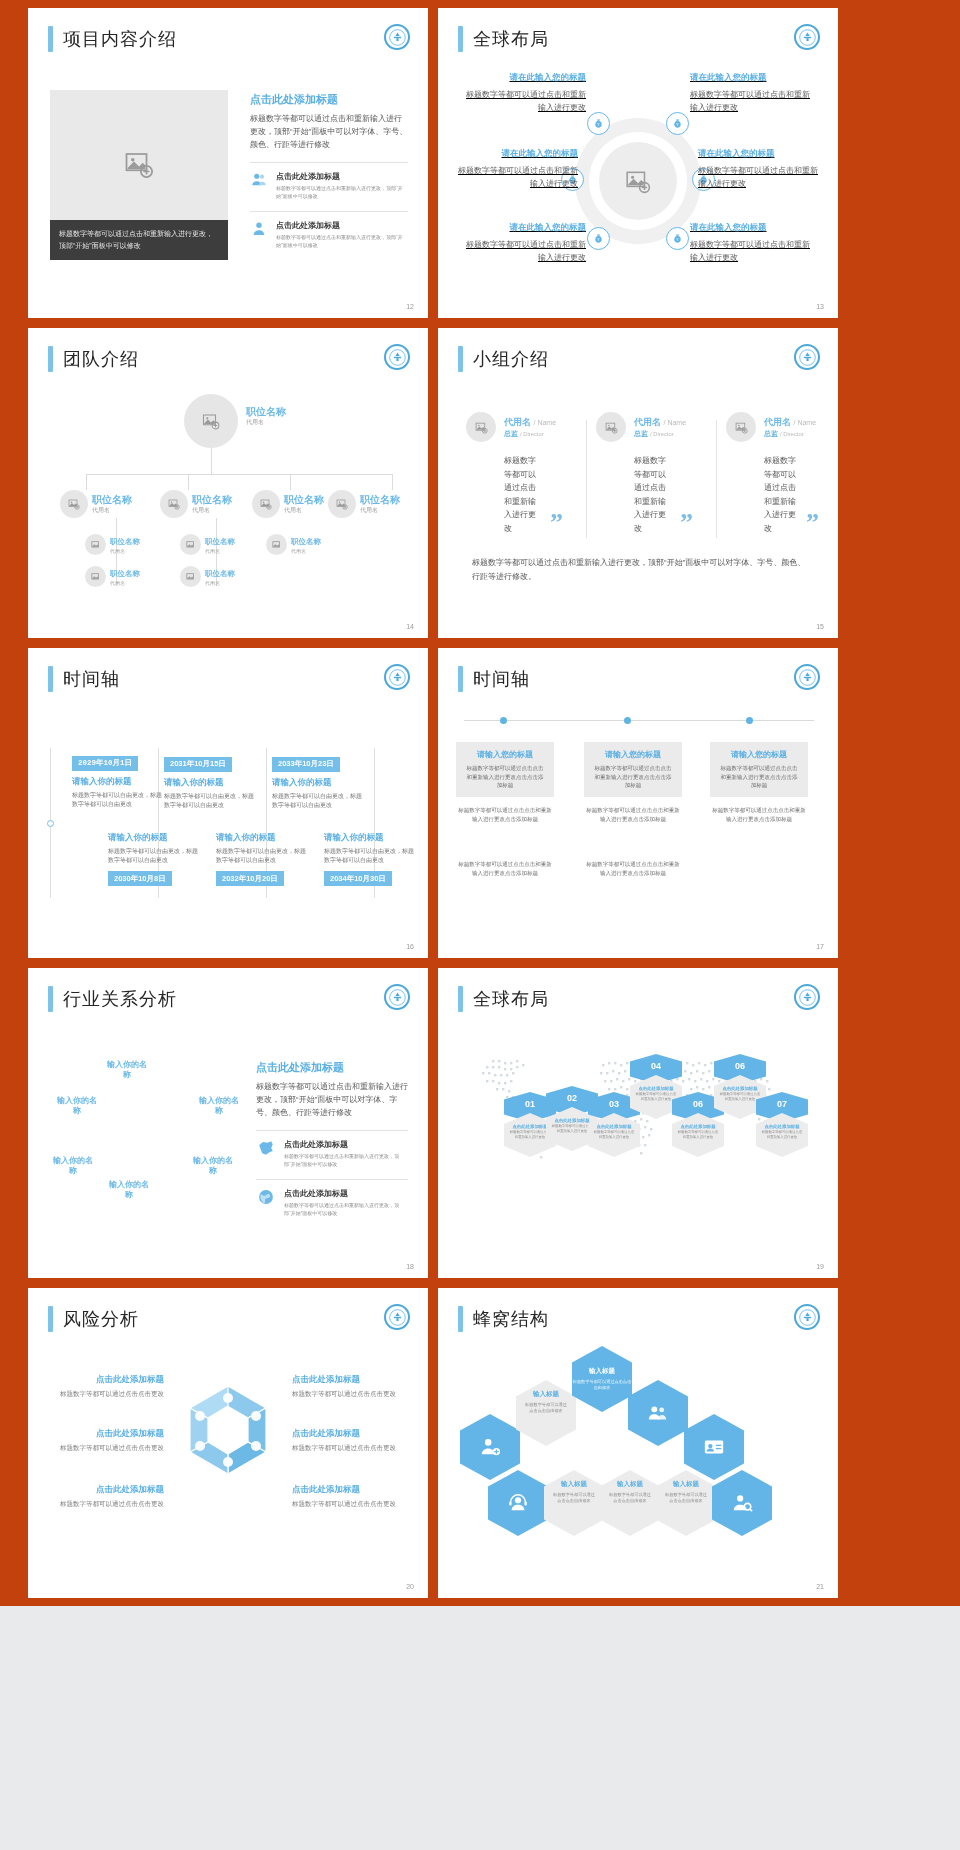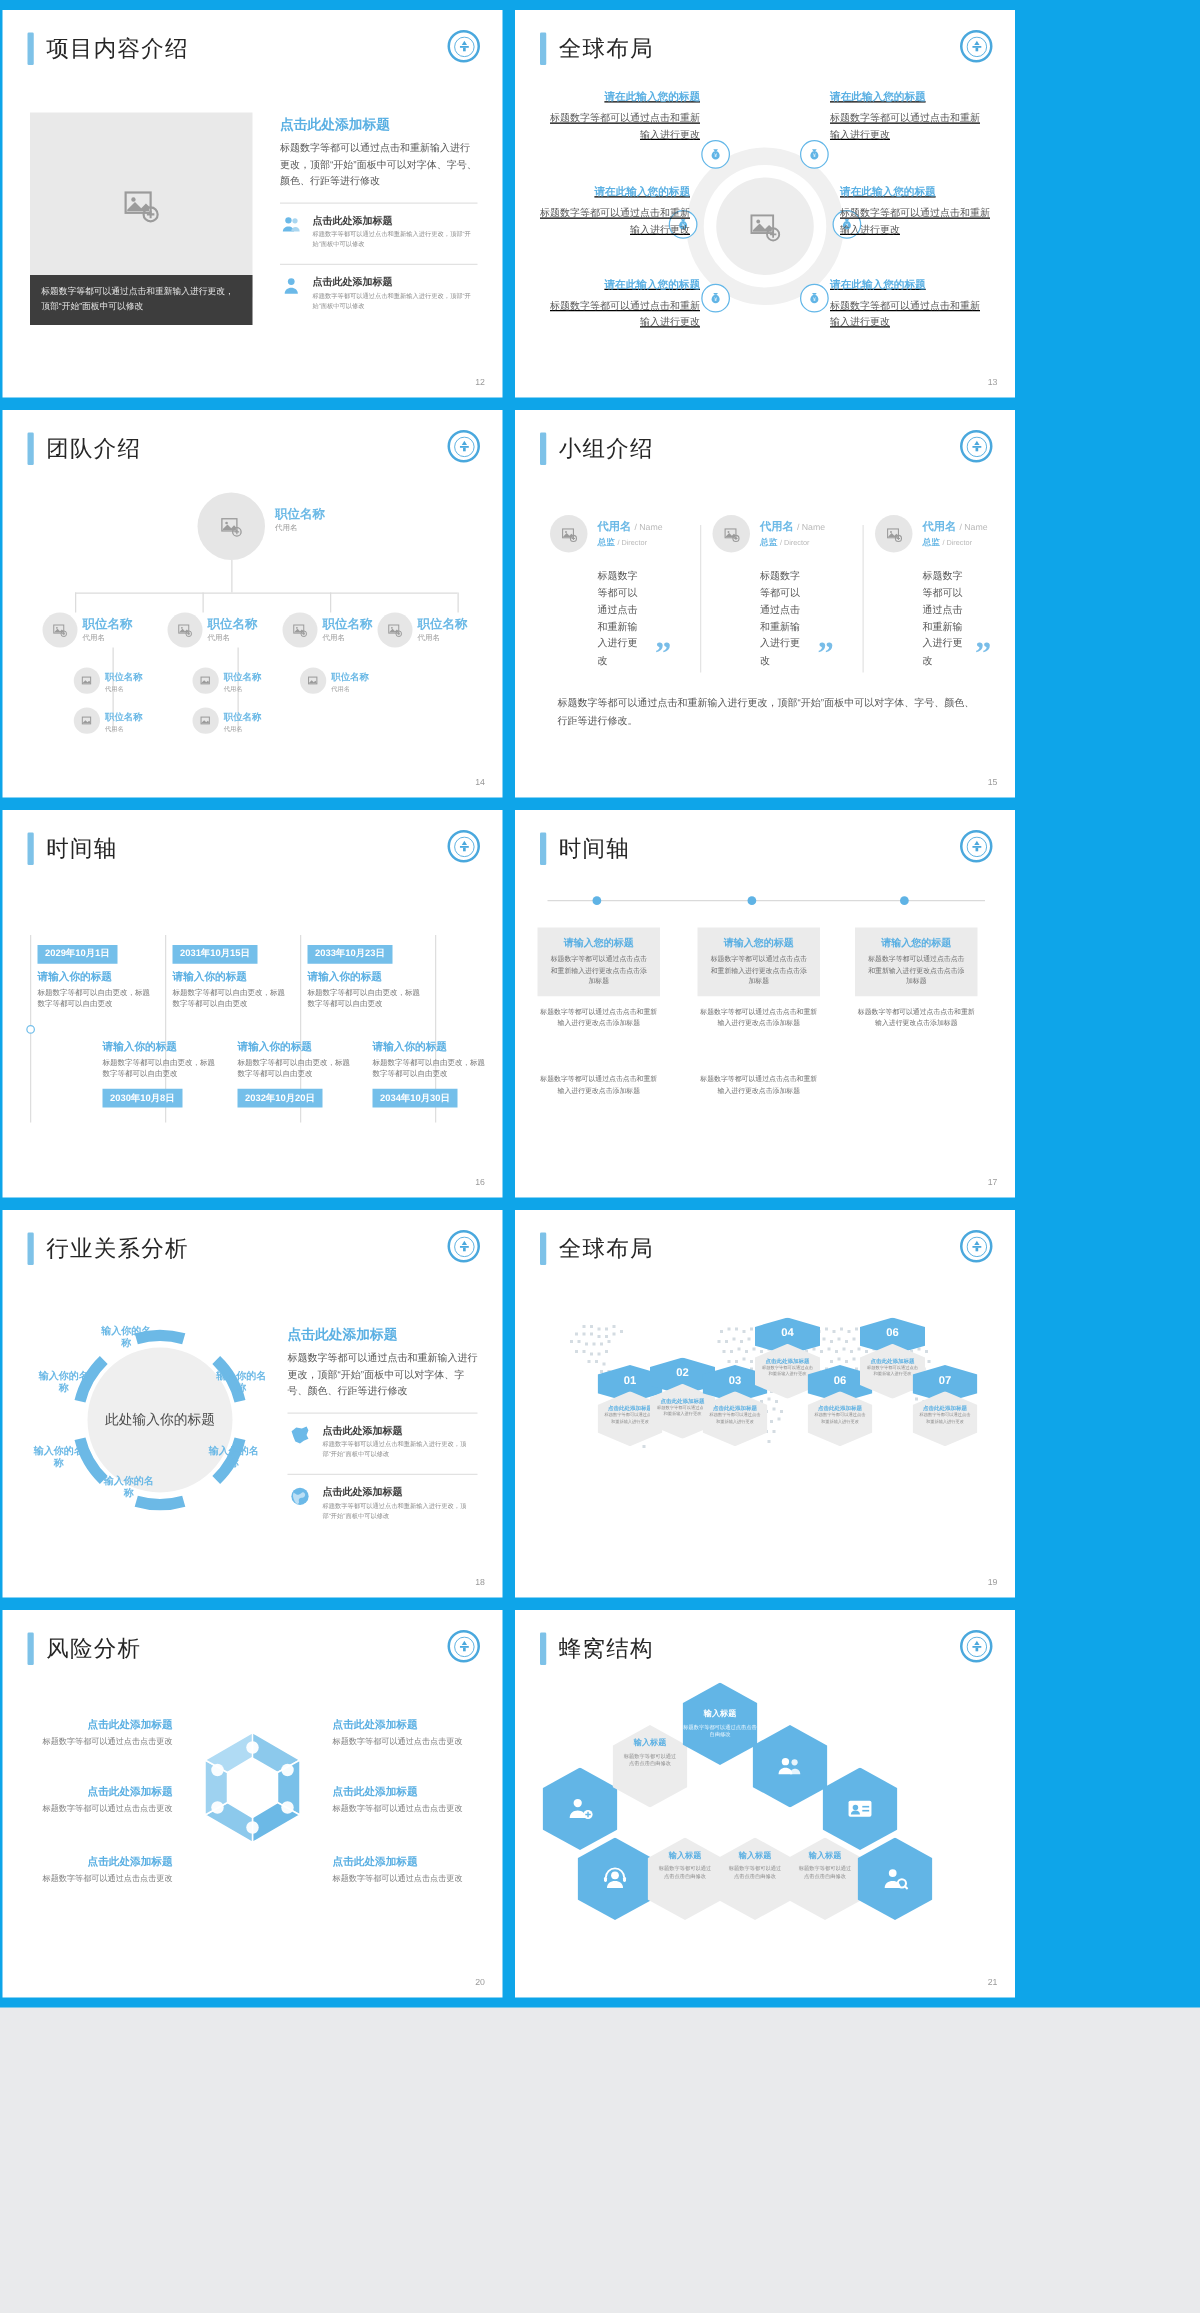--- a/index.html
+++ b/index.html
@@ -7,22 +7,22 @@
     width: 960px; height: 1850px;
     background: #e9eaec;
     font-family: "Liberation Sans", "DejaVu Sans", sans-serif;
     overflow: hidden;
   }
   .grid {
     display: grid;
     grid-template-columns: 400px 400px;
     grid-template-rows: repeat(5, 310px);
     gap: 10px 10px;
-    padding: 8px 70px 8px 2px;
-    background: #0ea5e9;
+    padding: 8px 70px 8px 28px;
+    background: #c2410c;
   }
   .slide {
     position: relative;
     background: #ffffff;
     overflow: hidden;
   }
   
   .s-head { position: absolute; top: 18px; left: 20px; display: flex; align-items: center; }
   .s-bar { width: 5px; height: 26px; background: #7ec2e8; margin-right: 10px; border-radius: 1px; }
   .s-title { font-size: 18px; color: #262626; letter-spacing: 1px; line-height: 26px; }
@@ -546,21 +546,21 @@
           <rect x="10.5" y="13" width="3" height="4" fill="#4aa8dd"></rect>
         </svg>
   </div>
 
   <div class="tl-vline" style="left:22px; top:100px; height:150px;"></div>
   <div class="tl-vline" style="left:130px; top:100px; height:150px;"></div>
   <div class="tl-vline" style="left:238px; top:100px; height:150px;"></div>
   <div class="tl-vline" style="left:346px; top:100px; height:150px;"></div>
   <div class="tl-dot" style="left:19px; top:172px;"></div>
 
-  <div class="tl-card" style="left:28px; top:104px;">
+  <div class="tl-card" style="left:44px; top:104px;font-family:Liberation Mono, monospace;">
     <div class="tl-date">2029年10月1日</div>
     <div class="tl-h">请输入你的标题</div>
     <div class="tl-p">标题数字等都可以自由更改，标题数字等都可以自由更改</div>
   </div>
   <div class="tl-card" style="left:136px; top:104px;">
     <div class="tl-date">2031年10月15日</div>
     <div class="tl-h">请输入你的标题</div>
     <div class="tl-p">标题数字等都可以自由更改，标题数字等都可以自由更改</div>
   </div>
   <div class="tl-card" style="left:244px; top:104px;">
@@ -637,33 +637,20 @@
   </div>
   <div class="logo">
     <svg viewBox="0 0 24 24">
           <circle cx="12" cy="12" r="11" fill="none" stroke="#4aa8dd" stroke-width="1"></circle>
           <path d="M12 5 L15 10 L9 10 Z" fill="#4aa8dd"></path>
           <rect x="7" y="11" width="10" height="2" fill="#4aa8dd"></rect>
           <rect x="10.5" y="13" width="3" height="4" fill="#4aa8dd"></rect>
         </svg>
   </div>
 
-  <div class="s18-donut">
-    <svg width="160" height="160" viewBox="0 0 160 160">
-      <g fill="none" stroke="#6cb9e6" stroke-width="9" stroke-linecap="butt">
-        <path d="M61 15 A68 68 0 0 1 99 15"></path>
-        <path d="M125 32 A68 68 0 0 1 144 65"></path>
-        <path d="M144 95 A68 68 0 0 1 125 128"></path>
-        <path d="M99 145 A68 68 0 0 1 61 145"></path>
-        <path d="M35 128 A68 68 0 0 1 16 95"></path>
-        <path d="M16 65 A68 68 0 0 1 35 32"></path>
-      </g>
-    </svg>
-    <div class="s18-core">此处输入你的标题</div>
-  </div>
   <div class="s18-lbl" style="left:76px; top:92px;">输入你的名称</div>
   <div class="s18-lbl" style="left:168px; top:128px;">输入你的名称</div>
   <div class="s18-lbl" style="left:162px; top:188px;">输入你的名称</div>
   <div class="s18-lbl" style="left:78px; top:212px;">输入你的名称</div>
   <div class="s18-lbl" style="left:22px; top:188px;">输入你的名称</div>
   <div class="s18-lbl" style="left:26px; top:128px;">输入你的名称</div>
 
   <div class="s18-right">
     <div class="s12-h">点击此处添加标题</div>
     <div class="s12-p">标题数字等都可以通过点击和重新输入进行更改，顶部“开始”面板中可以对字体、字号、颜色、行距等进行修改</div>

